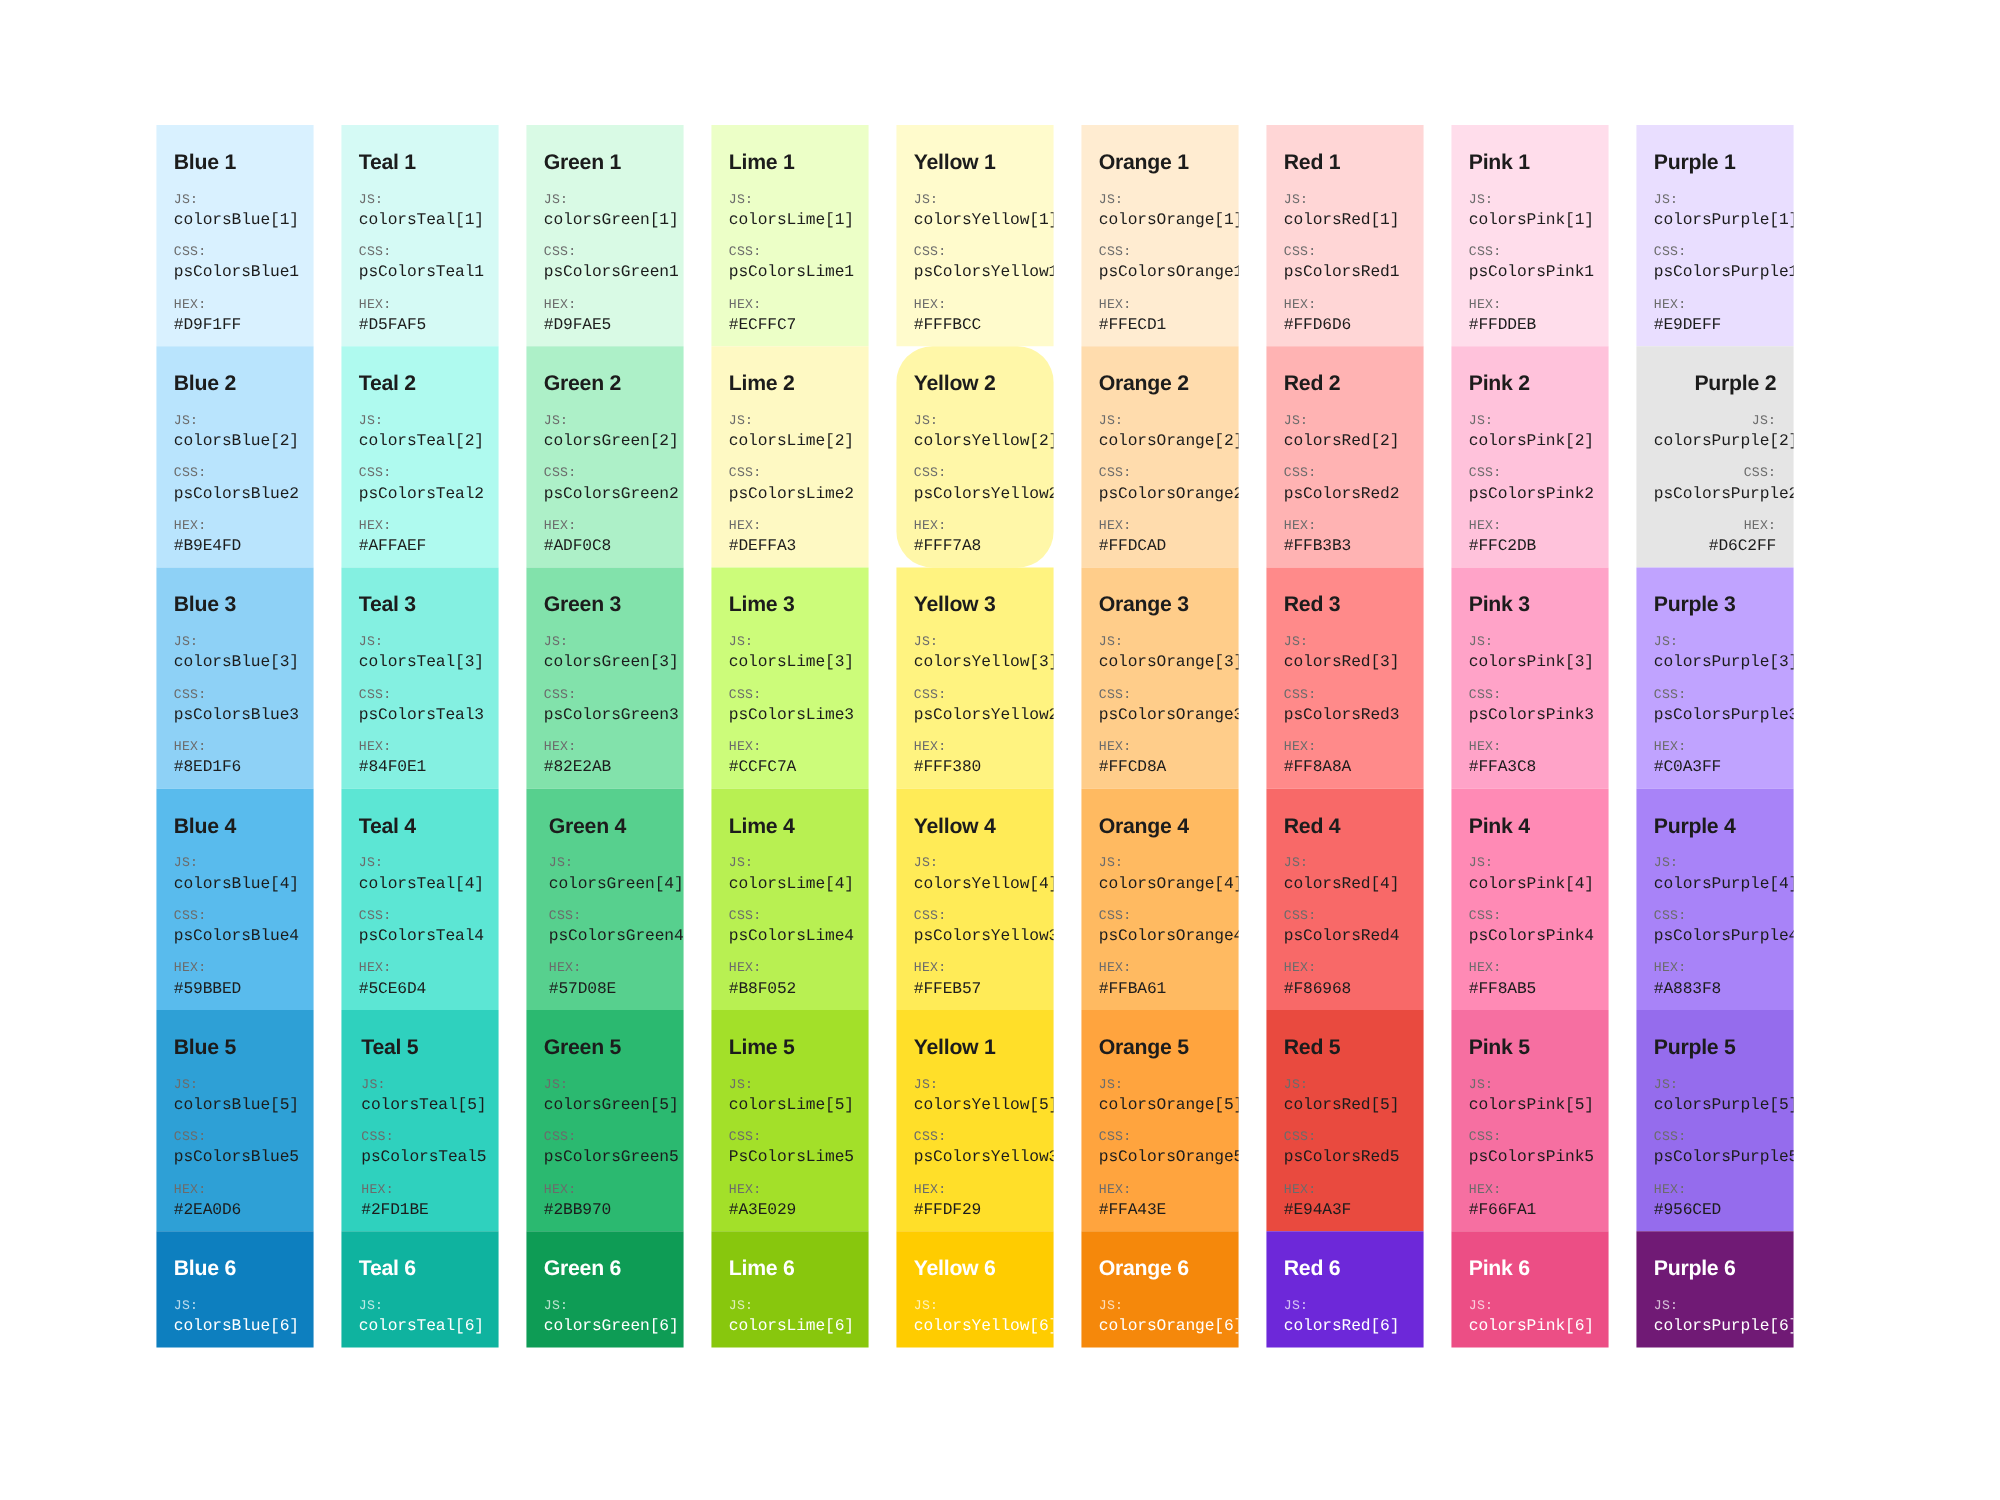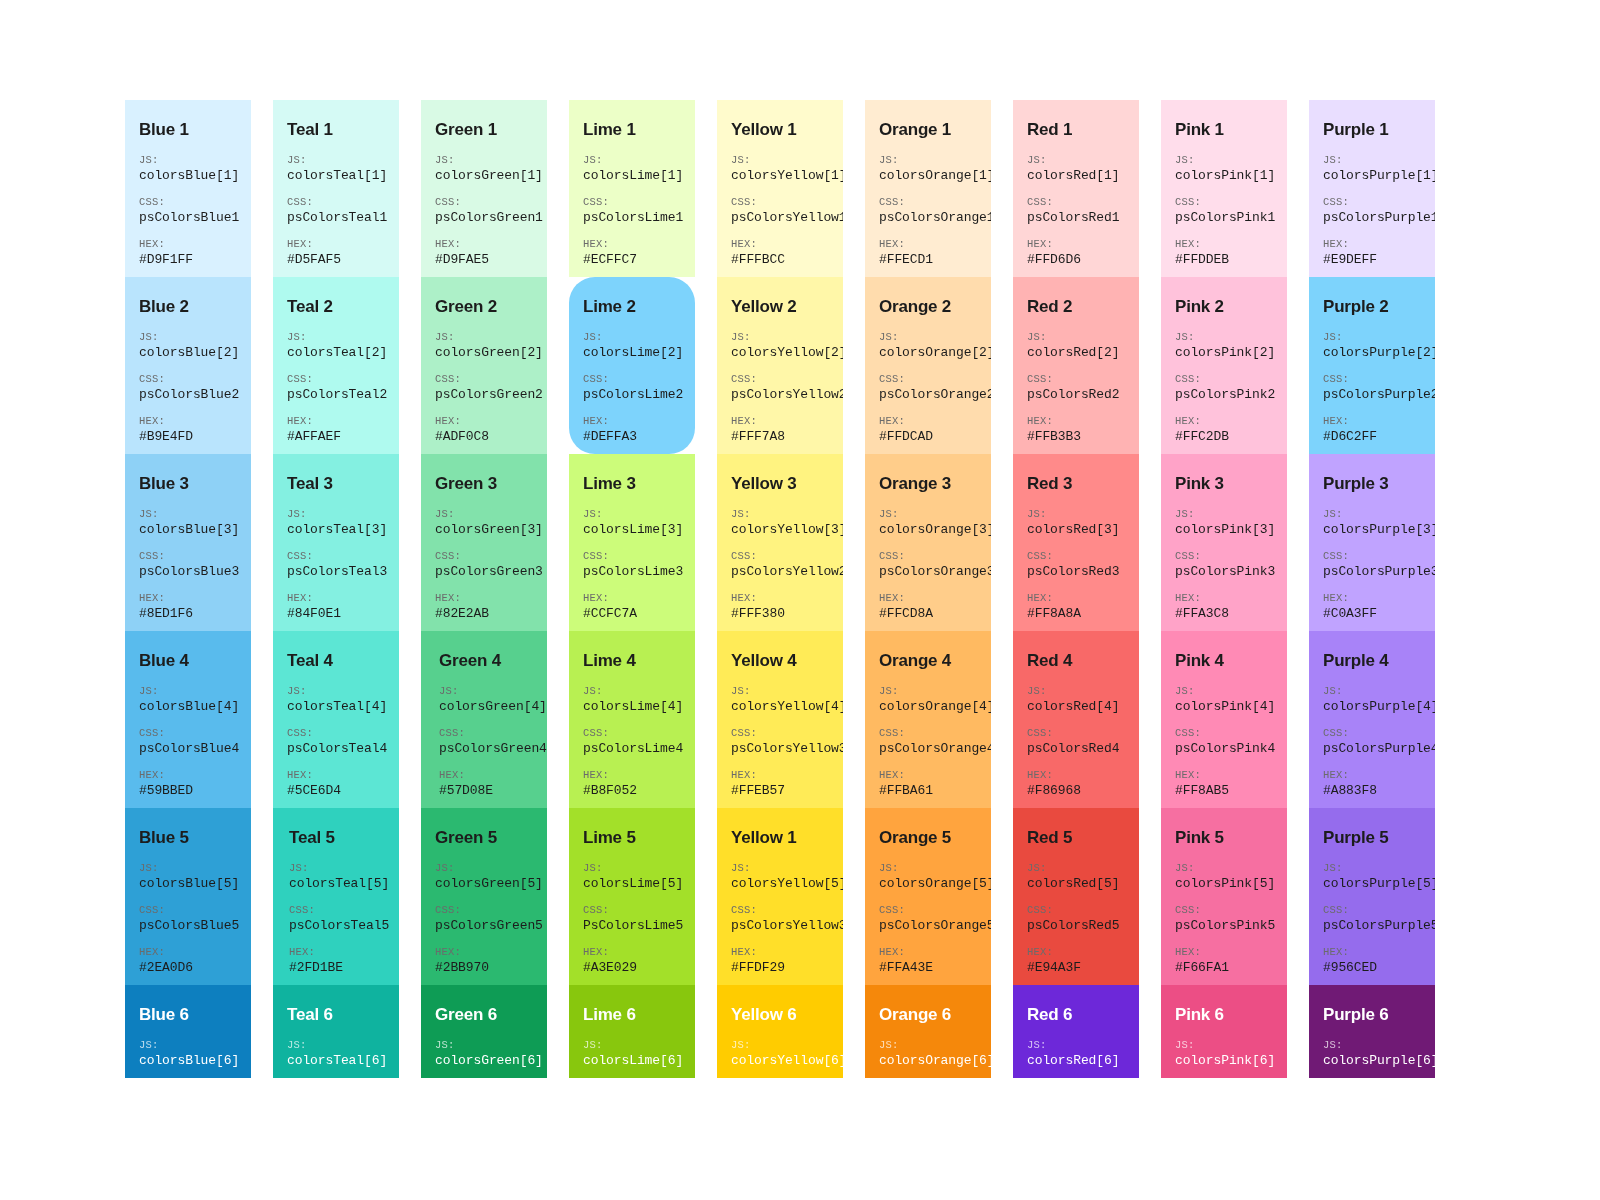--- a/index.html
+++ b/index.html
@@ -342,21 +342,21 @@
           </div>
           <div class="meta-block">
             <div class="meta-label">CSS:</div>
             <div class="meta-value">psColorsLime1</div>
           </div>
           <div class="meta-block">
             <div class="meta-label">HEX:</div>
             <div class="meta-value">#ECFFC7</div>
           </div>
         </div>
-        <div class="swatch" style="background-color: #7dd3fc; border-radius: 26px;">
+        <div class="swatch" style="background-color: #fef9c3;">
           <div class="swatch-title">Lime 2</div>
           <div class="meta-block">
             <div class="meta-label">JS:</div>
             <div class="meta-value">colorsLime[2]</div>
           </div>
           <div class="meta-block">
             <div class="meta-label">CSS:</div>
             <div class="meta-value">psColorsLime2</div>
           </div>
           <div class="meta-block">
@@ -426,21 +426,21 @@
           </div>
           <div class="meta-block">
             <div class="meta-label">CSS:</div>
             <div class="meta-value">psColorsYellow1</div>
           </div>
           <div class="meta-block">
             <div class="meta-label">HEX:</div>
             <div class="meta-value">#FFFBCC</div>
           </div>
         </div>
-        <div class="swatch" style="background-color: rgb(255, 247, 168);">
+        <div class="swatch" style="background-color: rgb(255, 247, 168); border-radius: 29px;">
           <div class="swatch-title">Yellow 2</div>
           <div class="meta-block">
             <div class="meta-label">JS:</div>
             <div class="meta-value">colorsYellow[2]</div>
           </div>
           <div class="meta-block">
             <div class="meta-label">CSS:</div>
             <div class="meta-value">psColorsYellow2</div>
           </div>
           <div class="meta-block">
@@ -762,21 +762,21 @@
           </div>
           <div class="meta-block">
             <div class="meta-label">CSS:</div>
             <div class="meta-value">psColorsPurple1</div>
           </div>
           <div class="meta-block">
             <div class="meta-label">HEX:</div>
             <div class="meta-value">#E9DEFF</div>
           </div>
         </div>
-        <div class="swatch" style="background-color: #7dd3fc;">
+        <div class="swatch" style="background-color: #e5e5e5; text-align: right;">
           <div class="swatch-title">Purple 2</div>
           <div class="meta-block">
             <div class="meta-label">JS:</div>
             <div class="meta-value">colorsPurple[2]</div>
           </div>
           <div class="meta-block">
             <div class="meta-label">CSS:</div>
             <div class="meta-value">psColorsPurple2</div>
           </div>
           <div class="meta-block">

